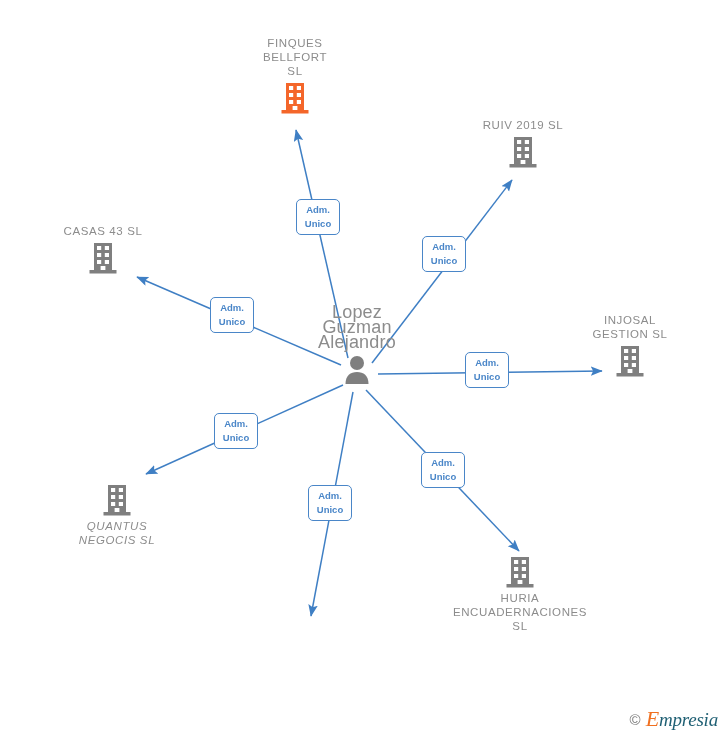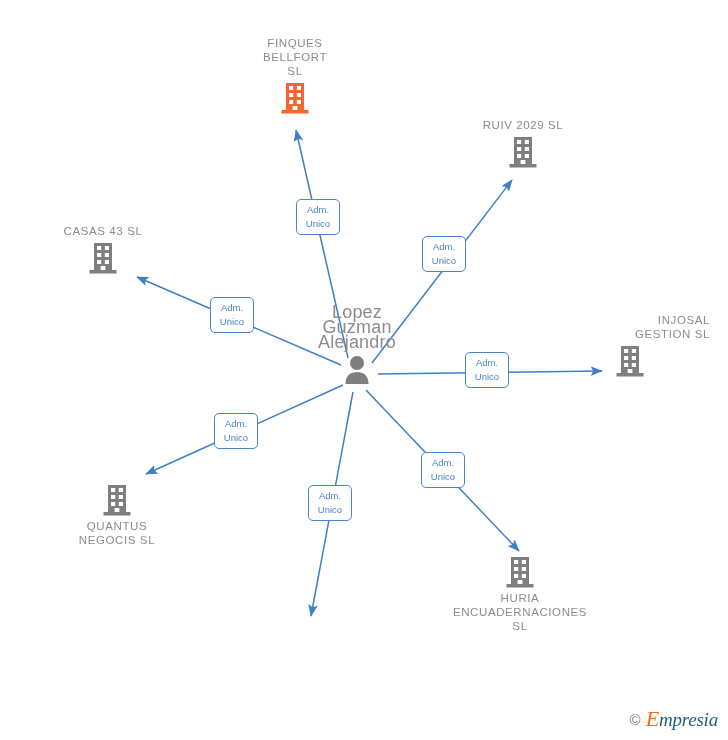--- a/index.html
+++ b/index.html
@@ -63,20 +63,21 @@
     display: flex;
     flex-direction: column;
     align-items: center;
     justify-content: center;
     line-height: 14px;
   }
   .edge-label span {
     font-size: 9.5px;
     color: #4a86c8;
     display: block;
+    font-weight: bold;
   }
   #watermark {
     position: absolute;
     right: 10px;
     bottom: 8px;
     display: flex;
     align-items: center;
     gap: 5px;
   }
   #watermark .copy {
@@ -143,21 +144,21 @@
       <rect x="16.8" y="4" width="4.2" height="4" fill="#fff"></rect>
       <rect x="9" y="11" width="4.2" height="4" fill="#fff"></rect>
       <rect x="16.8" y="11" width="4.2" height="4" fill="#fff"></rect>
       <rect x="9" y="18" width="4.2" height="4" fill="#fff"></rect>
       <rect x="16.8" y="18" width="4.2" height="4" fill="#fff"></rect>
       <rect x="12.6" y="24" width="4.8" height="4" fill="#fff"></rect>
     </svg>
   </div>
 
   <div class="node" style="left:523px; top:118px;">
-    <div class="node-label">RUIV 2029  SL</div>
+    <div class="node-label">RUIV 2019  SL</div>
     <svg class="node-icon icon-gap-top" width="30" height="32" viewBox="0 0 30 32">
       <rect x="6" y="1" width="18" height="27" fill="#7f7f7f"></rect>
       <rect x="1.5" y="28" width="27" height="3.5" fill="#7f7f7f"></rect>
       <rect x="9" y="4" width="4.2" height="4" fill="#fff"></rect>
       <rect x="16.8" y="4" width="4.2" height="4" fill="#fff"></rect>
       <rect x="9" y="11" width="4.2" height="4" fill="#fff"></rect>
       <rect x="16.8" y="11" width="4.2" height="4" fill="#fff"></rect>
       <rect x="9" y="18" width="4.2" height="4" fill="#fff"></rect>
       <rect x="16.8" y="18" width="4.2" height="4" fill="#fff"></rect>
       <rect x="12.6" y="24" width="4.8" height="4" fill="#fff"></rect>
@@ -172,37 +173,37 @@
       <rect x="9" y="4" width="4.2" height="4" fill="#fff"></rect>
       <rect x="16.8" y="4" width="4.2" height="4" fill="#fff"></rect>
       <rect x="9" y="11" width="4.2" height="4" fill="#fff"></rect>
       <rect x="16.8" y="11" width="4.2" height="4" fill="#fff"></rect>
       <rect x="9" y="18" width="4.2" height="4" fill="#fff"></rect>
       <rect x="16.8" y="18" width="4.2" height="4" fill="#fff"></rect>
       <rect x="12.6" y="24" width="4.8" height="4" fill="#fff"></rect>
     </svg>
   </div>
 
-  <div class="node" style="left:630px; top:313px;text-align:right;">
+  <div class="node" style="left:630px; top:313px;">
     <div class="node-label">INJOSAL
 GESTION  SL</div>
     <svg class="node-icon icon-gap-top" width="30" height="32" viewBox="0 0 30 32">
       <rect x="6" y="1" width="18" height="27" fill="#7f7f7f"></rect>
       <rect x="1.5" y="28" width="27" height="3.5" fill="#7f7f7f"></rect>
       <rect x="9" y="4" width="4.2" height="4" fill="#fff"></rect>
       <rect x="16.8" y="4" width="4.2" height="4" fill="#fff"></rect>
       <rect x="9" y="11" width="4.2" height="4" fill="#fff"></rect>
       <rect x="16.8" y="11" width="4.2" height="4" fill="#fff"></rect>
       <rect x="9" y="18" width="4.2" height="4" fill="#fff"></rect>
       <rect x="16.8" y="18" width="4.2" height="4" fill="#fff"></rect>
       <rect x="12.6" y="24" width="4.8" height="4" fill="#fff"></rect>
     </svg>
   </div>
 
-  <div class="node" style="left:117px; top:484px;">
+  <div class="node" style="left:117px; top:484px;font-style:italic;">
     <svg class="node-icon icon-gap-bottom" width="30" height="32" viewBox="0 0 30 32">
       <rect x="6" y="1" width="18" height="27" fill="#7f7f7f"></rect>
       <rect x="1.5" y="28" width="27" height="3.5" fill="#7f7f7f"></rect>
       <rect x="9" y="4" width="4.2" height="4" fill="#fff"></rect>
       <rect x="16.8" y="4" width="4.2" height="4" fill="#fff"></rect>
       <rect x="9" y="11" width="4.2" height="4" fill="#fff"></rect>
       <rect x="16.8" y="11" width="4.2" height="4" fill="#fff"></rect>
       <rect x="9" y="18" width="4.2" height="4" fill="#fff"></rect>
       <rect x="16.8" y="18" width="4.2" height="4" fill="#fff"></rect>
       <rect x="12.6" y="24" width="4.8" height="4" fill="#fff"></rect>

